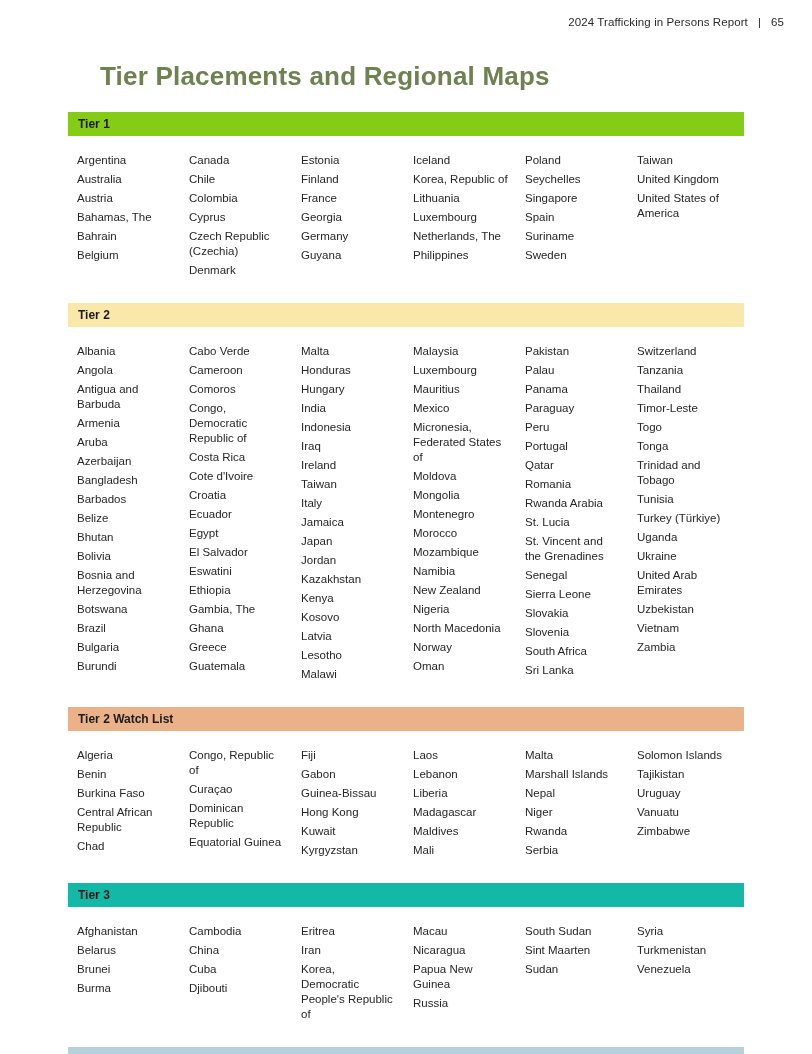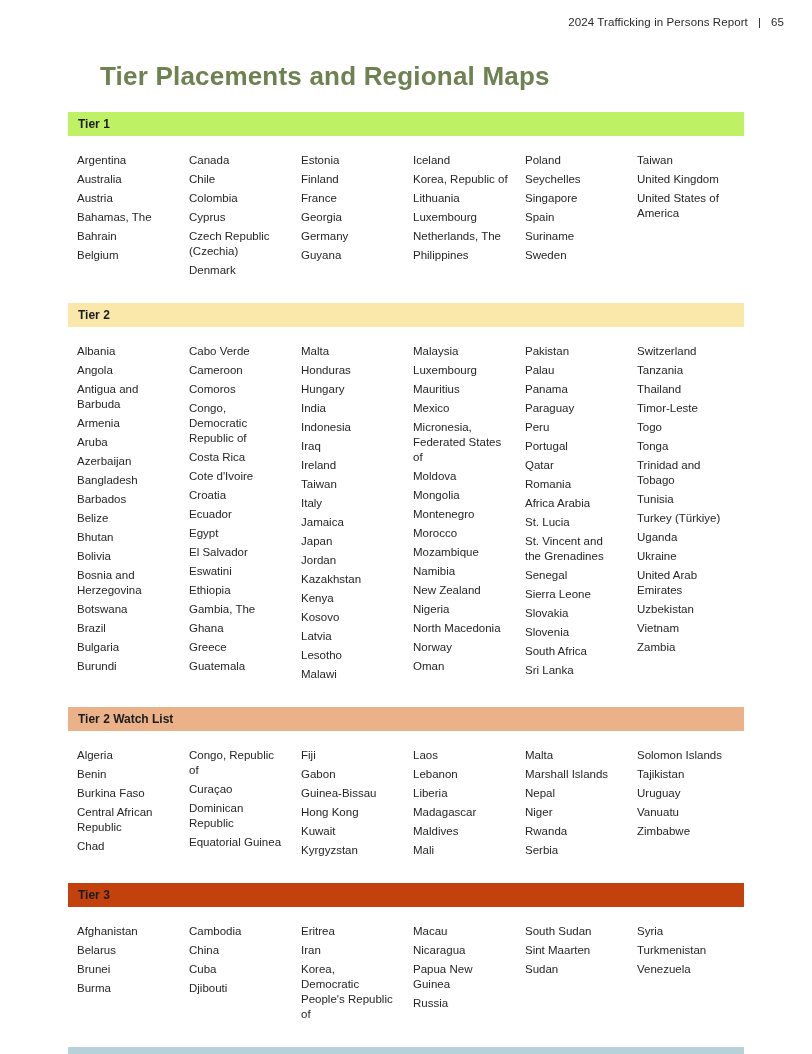--- a/index.html
+++ b/index.html
@@ -71,21 +71,21 @@
 <div class="page">
 
   <div class="page-header">
     <span>2024 Trafficking in Persons Report</span><span class="divider">|</span><span>65</span>
   </div>
 
   <h1 class="page-title">Tier Placements and Regional Maps</h1>
 
   <div class="sections">
   <div class="section">
-    <div class="section-bar" style="background: #bef264;">
+    <div class="section-bar" style="background: #84cc16;">
       <span class="section-label">Tier 1</span>
     </div>
     <div class="columns">
           <div class="col">
             <div class="country">Argentina</div>
             <div class="country">Australia</div>
             <div class="country">Austria</div>
             <div class="country">Bahamas, The</div>
             <div class="country">Bahrain</div>
             <div class="country">Belgium</div>
@@ -211,21 +211,21 @@
           </div>
           <div class="col">
             <div class="country">Pakistan</div>
             <div class="country">Palau</div>
             <div class="country">Panama</div>
             <div class="country">Paraguay</div>
             <div class="country">Peru</div>
             <div class="country">Portugal</div>
             <div class="country">Qatar</div>
             <div class="country">Romania</div>
-            <div class="country">Africa Arabia</div>
+            <div class="country">Rwanda Arabia</div>
             <div class="country">St. Lucia</div>
             <div class="country">St. Vincent and the Grenadines</div>
             <div class="country">Senegal</div>
             <div class="country">Sierra Leone</div>
             <div class="country">Slovakia</div>
             <div class="country">Slovenia</div>
             <div class="country">South Africa</div>
             <div class="country">Sri Lanka</div>
           </div>
           <div class="col">
@@ -294,21 +294,21 @@
             <div class="country">Solomon Islands</div>
             <div class="country">Tajikistan</div>
             <div class="country">Uruguay</div>
             <div class="country">Vanuatu</div>
             <div class="country">Zimbabwe</div>
           </div>
         </div>
   </div>
 
   <div class="section">
-    <div class="section-bar" style="background: #c2410c;">
+    <div class="section-bar" style="background: #14b8a6;">
       <span class="section-label">Tier 3</span>
     </div>
     <div class="columns">
           <div class="col">
             <div class="country">Afghanistan</div>
             <div class="country">Belarus</div>
             <div class="country">Brunei</div>
             <div class="country">Burma</div>
           </div>
           <div class="col">

